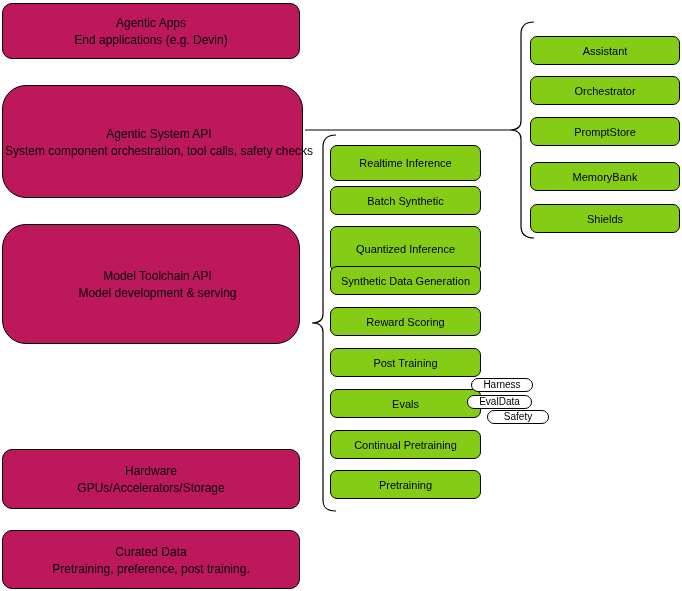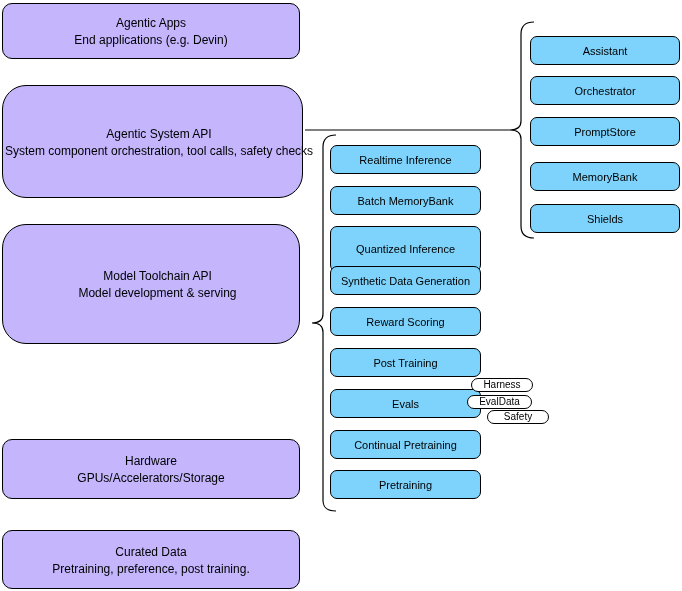--- a/index.html
+++ b/index.html
@@ -13,37 +13,37 @@
     overflow: hidden;
   }
   .layer {
     position: absolute;
     left: 0; top: 0;
     width: 682px; height: 591px;
     pointer-events: none;
   }
   .box {
     position: absolute;
-    background: #c4b5fd;
+    background: #be185d;
     border: 1px solid #000000;
     box-sizing: border-box;
     display: flex;
     flex-direction: column;
     align-items: center;
     justify-content: center;
     text-align: center;
     z-index: 2;
   }
   .box .t { font-size: 12px; line-height: 15px; white-space: nowrap; }
   .box .s { font-size: 12px; line-height: 12px; margin-top: 3px; white-space: nowrap; }
   .r10 { border-radius: 10px; }
   .r24 { border-radius: 24px; padding-left: 13px; }
   .item {
     position: absolute;
-    background: #7dd3fc;
+    background: #84cc16;
     border: 1px solid #000000;
     border-radius: 7px;
     box-sizing: border-box;
     display: flex;
     align-items: center;
     justify-content: center;
     text-align: center;
     font-size: 11px;
     white-space: nowrap;
     z-index: 2;
@@ -83,32 +83,32 @@
     <div class="t">Agentic System API</div>
     <div class="s">System component orchestration, tool calls, safety checks</div>
   </div>
 
   <div class="box r24" style="left:2px; top:224px; width:298px; height:120px;">
     <div class="t">Model Toolchain API</div>
     <div class="s">Model development &amp; serving</div>
   </div>
 
 
-  <div class="box r10" style="left:2px; top:439px; width:298px; height:60px;">
+  <div class="box r10" style="left:2px; top:449px; width:298px; height:60px;">
     <div class="t">Hardware</div>
     <div class="s">GPUs/Accelerators/Storage</div>
   </div>
 
   <div class="box r10" style="left:2px; top:530px; width:298px; height:59px;">
     <div class="t">Curated Data</div>
     <div class="s">Pretraining, preference, post training.</div>
   </div>
 
-  <div class="item" style="left:330px; top:145px; width:151px; height:29px;">Realtime Inference</div>
-  <div class="item" style="left:330px; top:186px; width:151px; height:29px;">Batch MemoryBank</div>
+  <div class="item" style="left:330px; top:145px; width:151px; height:36px;">Realtime Inference</div>
+  <div class="item" style="left:330px; top:186px; width:151px; height:29px;">Batch Synthetic</div>
   <div class="item" style="left:330px; top:226px; width:151px; height:46px;">Quantized Inference</div>
   <div class="item" style="left:330px; top:266px; width:151px; height:29px;">Synthetic Data Generation</div>
   <div class="item" style="left:330px; top:307px; width:151px; height:29px;">Reward Scoring</div>
   <div class="item" style="left:330px; top:348px; width:151px; height:29px;">Post Training</div>
   <div class="item" style="left:330px; top:389px; width:151px; height:29px;">Evals</div>
   <div class="item" style="left:330px; top:430px; width:151px; height:29px;">Continual Pretraining</div>
   <div class="item" style="left:330px; top:470px; width:151px; height:29px;">Pretraining</div>
 
   <div class="pill" style="left:471px; top:378px; width:62px; height:14px;">Harness</div>
   <div class="pill" style="left:467px; top:395px; width:65px; height:14px;">EvalData</div>

